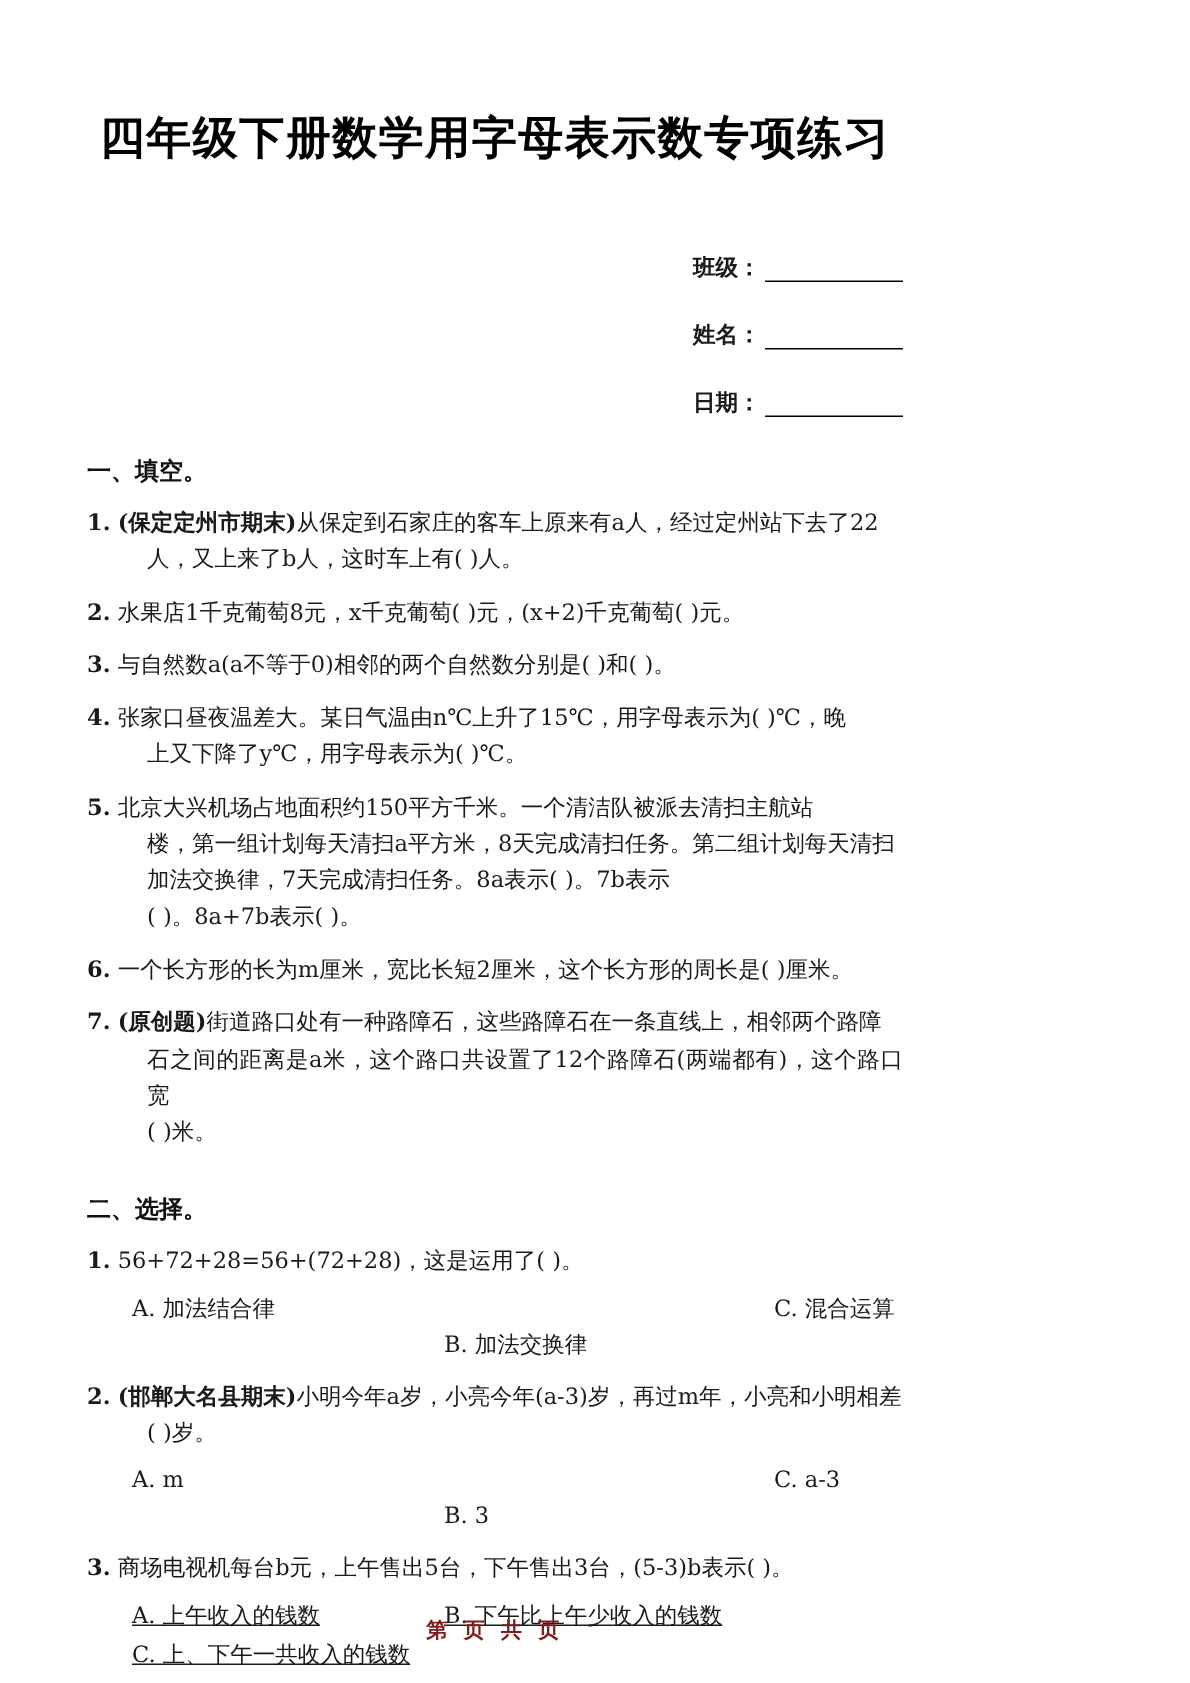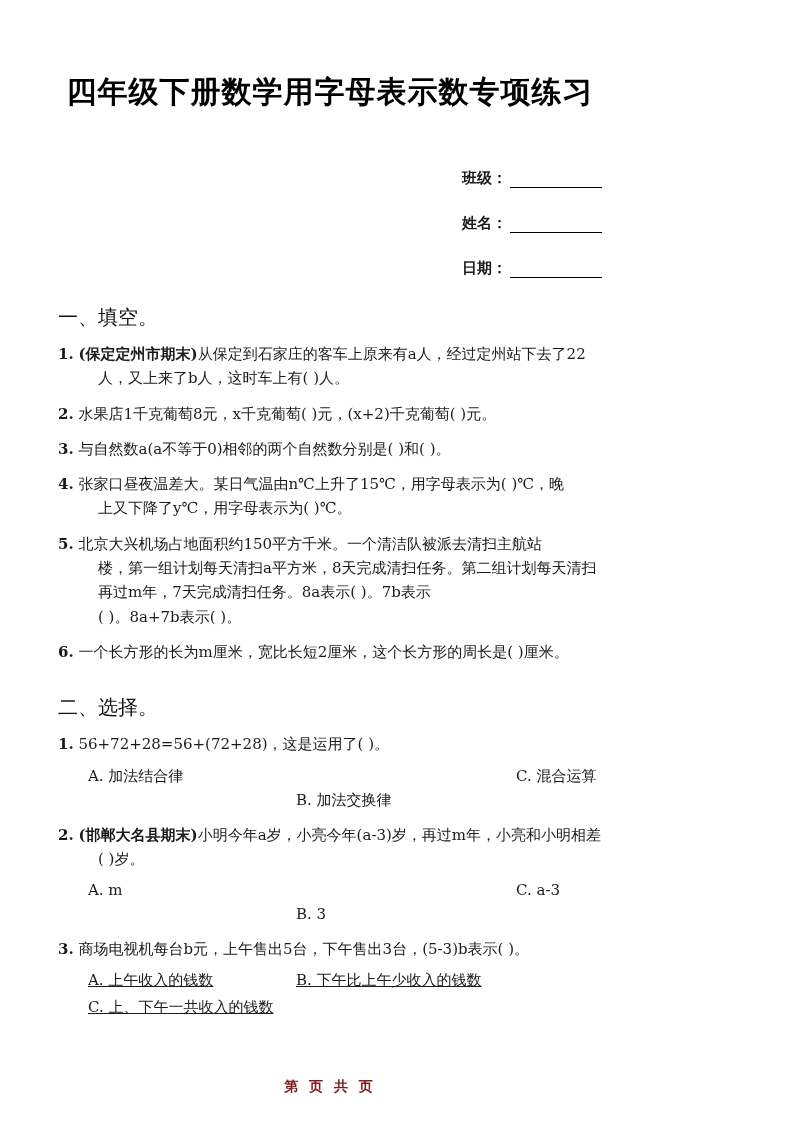--- a/index.html
+++ b/index.html
@@ -53,22 +53,22 @@
   }
   .blank-line {
     display: inline-block;
     width: 92px;
     border-bottom: 1px solid #000;
     height: 14px;
     margin-left: 3px;
   }
   .section-head {
     margin-top: 26px;
-    font-size: 20px;
-    font-weight: normal;
+    font-size: 16px;
+    font-weight: bold;
     font-family: "DejaVu Sans", "Liberation Sans", sans-serif;
     color: #111;
   }
   .q {
     margin-top: 11px;
     font-size: 15px;
     line-height: 1.62;
     text-align: justify;
   }
   .q .num {
@@ -160,29 +160,35 @@
   <div class="q hang">
     <span class="num">4.</span>
     <span>张家口昼夜温差大。某日气温由n℃上升了15℃，用字母表示为(            )℃，晚</span>
     <span class="indent">上又下降了y℃，用字母表示为(            )℃。</span>
   </div>
 
   <div class="q hang">
     <span class="num">5.</span>
     <span>北京大兴机场占地面积约150平方千米。一个清洁队被派去清扫主航站</span>
     <span class="indent">楼，第一组计划每天清扫a平方米，8天完成清扫任务。第二组计划每天清扫</span>
-    <span class="indent">再过m年，7天完成清扫任务。8a表示(                          )。7b表示</span>
+    <span class="indent">加法交换律，7天完成清扫任务。8a表示(                          )。7b表示</span>
     <span class="indent">(                          )。8a+7b表示(                        )。</span>
   </div>
 
   <div class="q hang">
     <span class="num">6.</span>
     <span>一个长方形的长为m厘米，宽比长短2厘米，这个长方形的周长是(       )厘米。</span>
   </div>
 
+  <div class="q hang">
+    <span class="num">7.</span>
+    <span class="tag">(原创题)</span><span>街道路口处有一种路障石，这些路障石在一条直线上，相邻两个路障</span>
+    <span class="indent">石之间的距离是a米，这个路口共设置了12个路障石(两端都有)，这个路口宽</span>
+    <span class="indent">(      )米。</span>
+  </div>
 
   <div class="section-head sec2">二、选择。</div>
 
   <div class="q hang">
     <span class="num">1.</span>
     <span>56+72+28=56+(72+28)，这是运用了(        )。</span>
   </div>
   <div class="opts">
     <span class="opt-a">A. 加法结合律</span>
     <span class="opt-b">B. 加法交换律</span>

